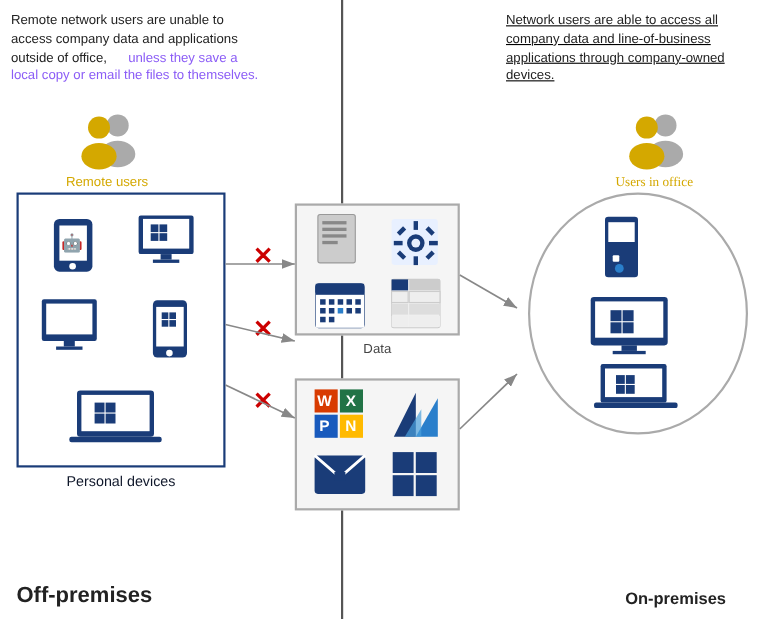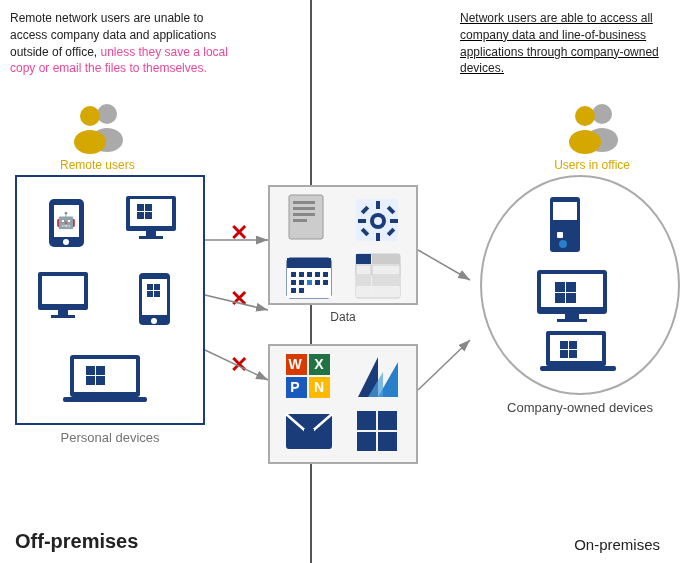--- a/index.html
+++ b/index.html
@@ -32,21 +32,22 @@
 
     
     .desc-box {
       font-size: 12px;
       color: #222;
       line-height: 1.4;
       max-width: 240px;
       margin-bottom: 8px;
     }
     .desc-box .highlight {
-      color: #ec4899;
+      color: #8b5cf6;
+      margin-left: 16px;
     }
 
     
     .users-area {
       display: flex;
       flex-direction: column;
       align-items: center;
       position: absolute;
     }
 
@@ -86,40 +87,40 @@
       justify-content: center;
     }
 
     .personal-devices-label {
       position: absolute;
       left: 15px;
       top: 430px;
       width: 190px;
       text-align: center;
       font-size: 13px;
-      color: #737373;
+      color: #0f172a;
     }
 
     
     .off-premises-label {
       position: absolute;
       left: 15px;
       bottom: 10px;
       font-size: 20px;
       font-weight: bold;
       color: #222;
     }
 
     
     .on-premises-label {
       position: absolute;
       right: 30px;
       bottom: 10px;
       font-size: 15px;
-      font-weight: normal;
+      font-weight: bold;
       color: #222;
     }
 
     .data-box, .apps-box {
       width: 150px;
       height: 120px;
       border: 2px solid #aaa;
       background: #f5f5f5;
       display: grid;
       grid-template-columns: 1fr 1fr;
@@ -226,21 +227,21 @@
 
       <circle cx="45" cy="14" r="10" fill="#aaa"></circle>
       <ellipse cx="45" cy="40" rx="16" ry="12" fill="#aaa"></ellipse>
 
       <circle cx="28" cy="16" r="10" fill="#d4a800"></circle>
       <ellipse cx="28" cy="42" rx="16" ry="12" fill="#d4a800"></ellipse>
     </svg>
     <div class="user-label">Remote users</div>
   </div>
 
-  <div style="position:absolute; right:60px; top:100px; display:flex; flex-direction:column; align-items:center;">
+  <div style="position:absolute; right:60px; top:100px; display:flex; flex-direction:column; align-items:center;font-family:Liberation Serif, serif;">
     <svg width="70" height="55" viewBox="0 0 70 55">
 
       <circle cx="45" cy="14" r="10" fill="#aaa"></circle>
       <ellipse cx="45" cy="40" rx="16" ry="12" fill="#aaa"></ellipse>
 
       <circle cx="28" cy="16" r="10" fill="#d4a800"></circle>
       <ellipse cx="28" cy="42" rx="16" ry="12" fill="#d4a800"></ellipse>
     </svg>
     <div class="user-label">Users in office</div>
   </div>
@@ -473,17 +474,16 @@
       <rect x="8" y="2" width="60" height="35" rx="2" fill="#1a3c78"></rect>
       <rect x="12" y="6" width="52" height="26" fill="#fff"></rect>
       <rect x="22" y="12" width="8" height="8" fill="#1a3c78"></rect>
       <rect x="31" y="12" width="8" height="8" fill="#1a3c78"></rect>
       <rect x="22" y="21" width="8" height="8" fill="#1a3c78"></rect>
       <rect x="31" y="21" width="8" height="8" fill="#1a3c78"></rect>
       <rect x="2" y="37" width="76" height="5" rx="2" fill="#1a3c78"></rect>
     </svg>
   </div>
 
-  <div class="company-devices-label">Company-owned devices</div>
 
   <div class="on-premises-label">On-premises</div>
 
 </div>
 
 </body></html>

